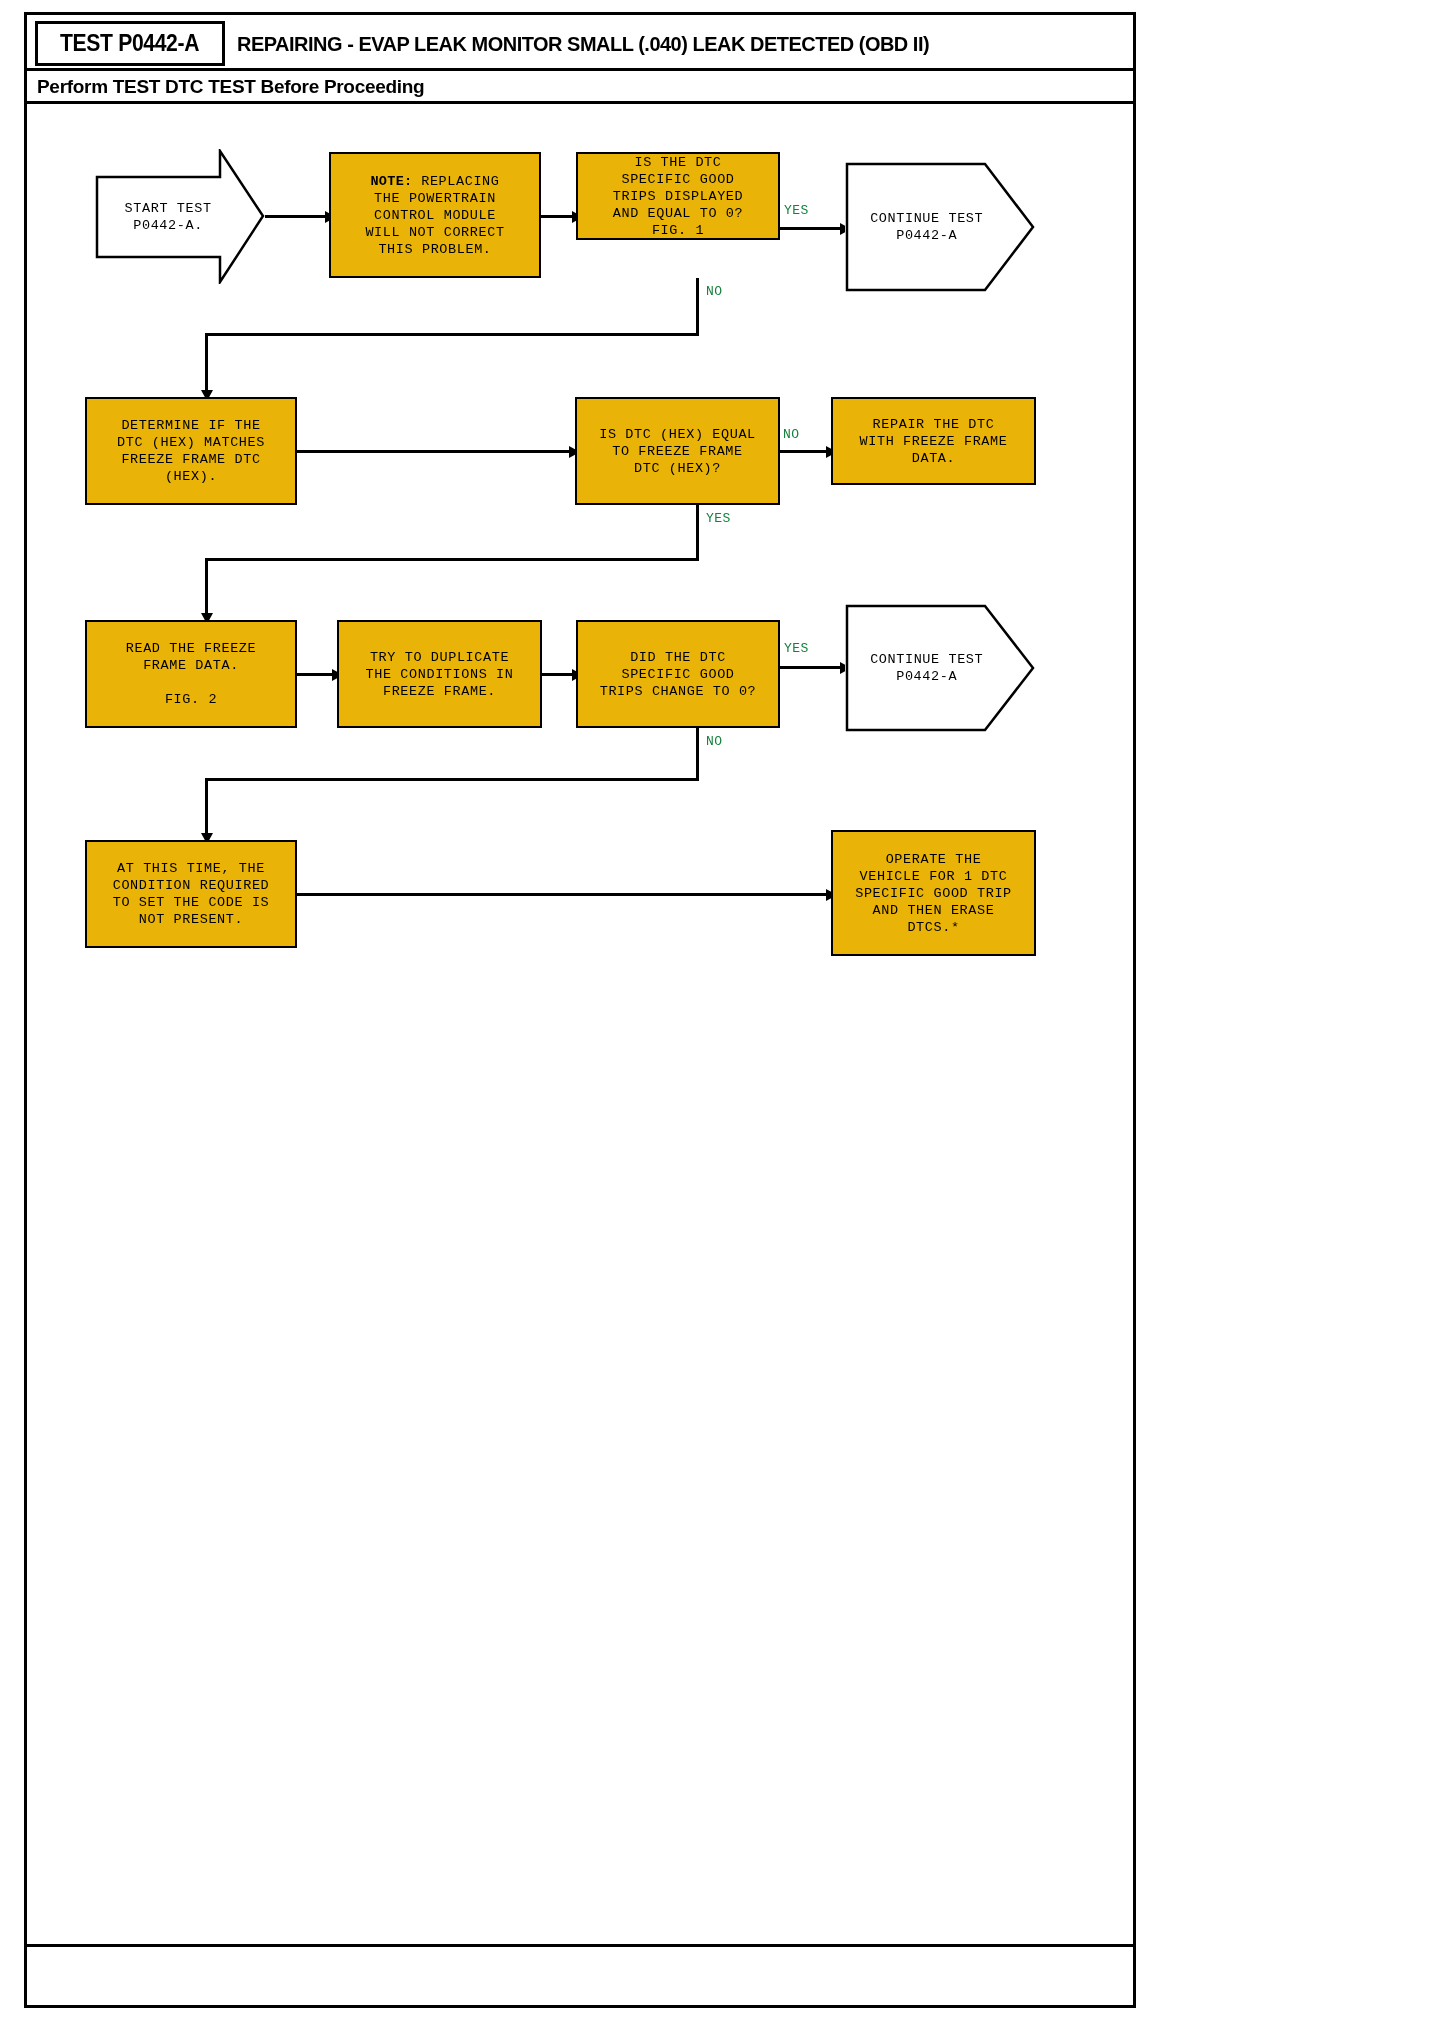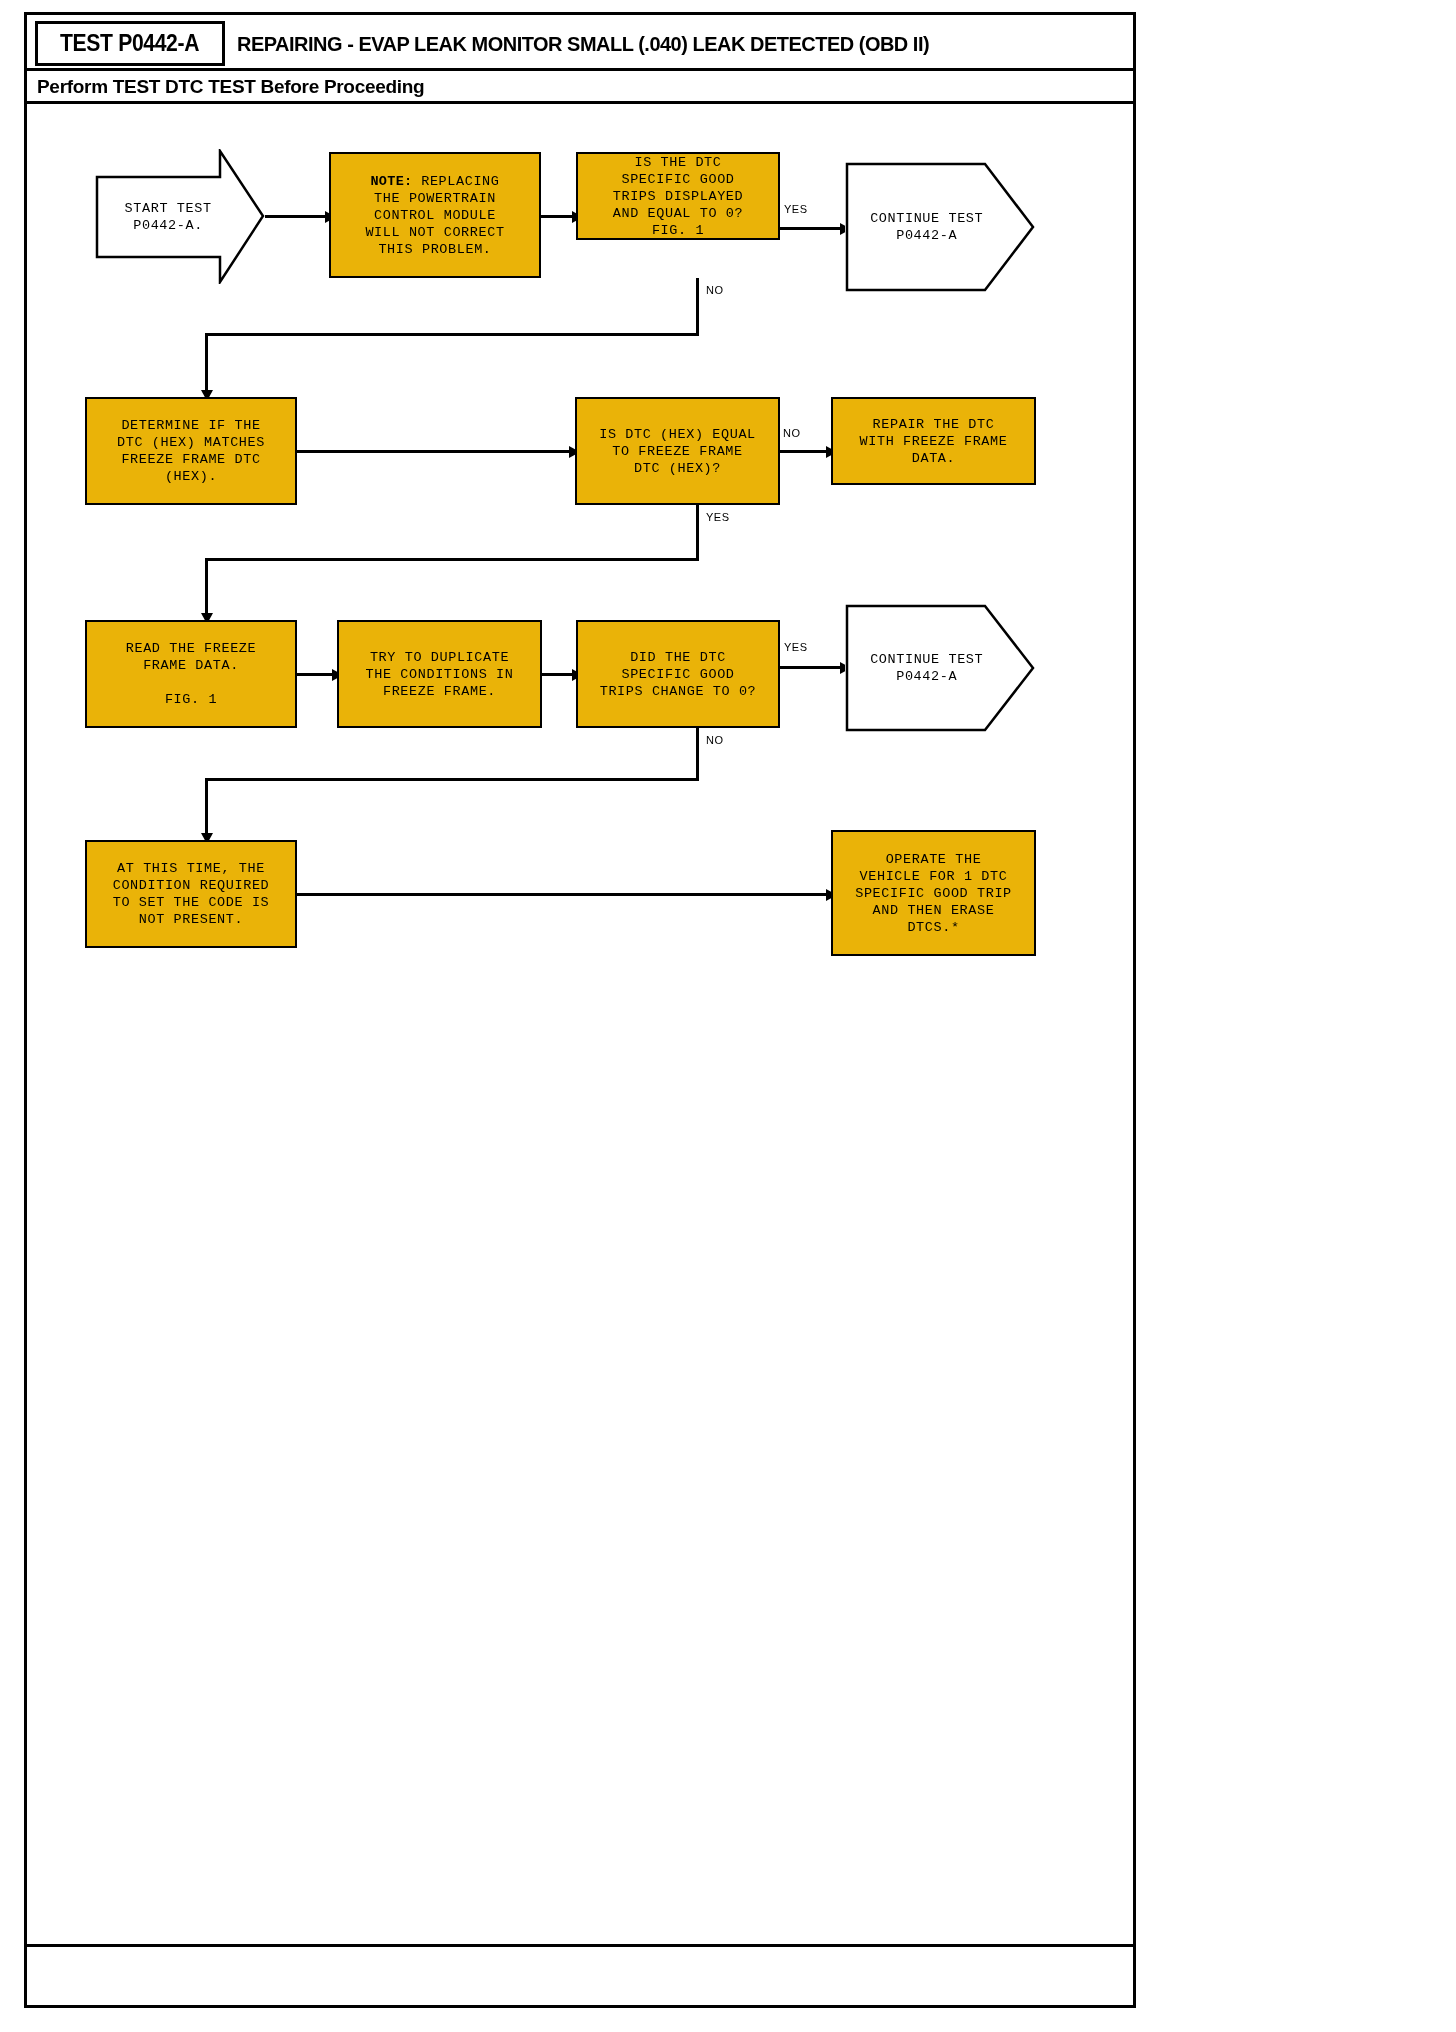--- a/index.html
+++ b/index.html
@@ -122,22 +122,22 @@
     border-bottom:6px solid transparent;
     border-left:11px solid #000;
   }
   .ah-down{
     border-left:6px solid transparent;
     border-right:6px solid transparent;
     border-top:11px solid #000;
   }
   .elabel{
     position:absolute;
-    font-family:Liberation Sans, sans-serif;
-    font-size:11px; letter-spacing:0.5px; color:#000000;
+    font-family:Liberation Mono, monospace;
+    font-size:13px; letter-spacing:0.5px; color:#15803d;
     white-space:nowrap;
   }
 </style>
 </head>
 <body>
 
 <div class="page">
   <div class="frame">
 
     <div class="hdr-row">
@@ -229,21 +229,21 @@
       <div class="elabel" style="left:679px; top:407px;">YES</div>
       <div class="conn v" style="left:669px; top:401px; height:55px;"></div>
       <div class="conn h" style="left:178px; top:454px; width:494px;"></div>
       <div class="conn v" style="left:178px; top:454px; height:58px;"></div>
       <div class="arrowhead ah-down" style="left:173.5px; top:509px;"></div>
 
       <div class="node box" style="left:58px; top:516px; width:212px; height:108px;">
         <div class="txt">READ THE FREEZE
 FRAME DATA.
 
-FIG. 1</div>
+FIG. 2</div>
       </div>
 
       <div class="conn h" style="left:270px; top:569px; width:37px;"></div>
       <div class="arrowhead ah-right" style="left:305px; top:564.5px;"></div>
 
       <div class="node box" style="left:310px; top:516px; width:205px; height:108px;">
         <div class="txt">TRY TO DUPLICATE
 THE CONDITIONS IN
 FREEZE FRAME.</div>
       </div>

